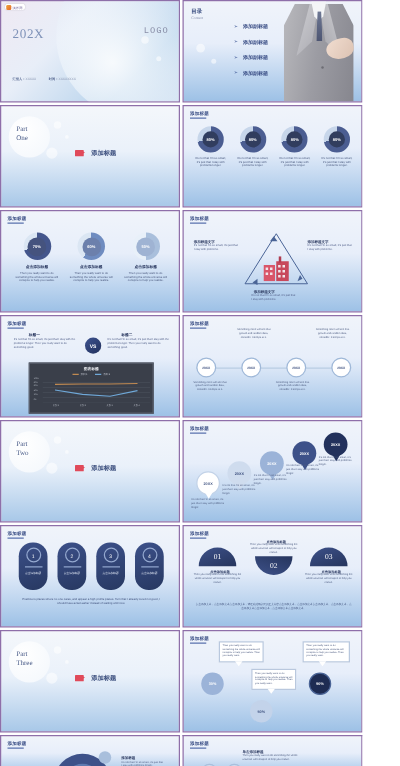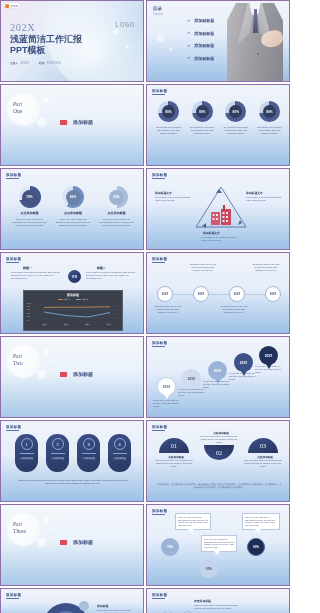--- a/index.html
+++ b/index.html
@@ -209,21 +209,20 @@
     <div class="slide title-slide">
       <div class="tcurve"></div>
       <div class="bub" style="width:6px;height:6px;right:24px;top:28px"></div>
       <div class="bub" style="width:4px;height:4px;right:14px;top:44px"></div>
       <div class="logo-badge">
         <span class="lg-mark"></span>
         <span class="lg-tx">演界网</span>
       </div>
       <div class="logo-right">LOGO</div>
       <div class="title-year">202X</div>
-      <div class="title-main">浅蓝简洁工作汇报PPT模板</div>
       <div class="title-meta">
         <span><b>汇报人：</b><i style="font-style:normal">XXXXX</i></span>
         <span><b>时间：</b><i style="font-style:normal">XXXXXXXX</i></span>
       </div>
     </div>
 
     <div class="slide">
       <div class="bub" style="width:7px;height:7px;left:10px;top:34px"></div>
       <div class="bub" style="width:4px;height:4px;left:22px;top:46px"></div>
       <div class="toc-t">目录</div>

